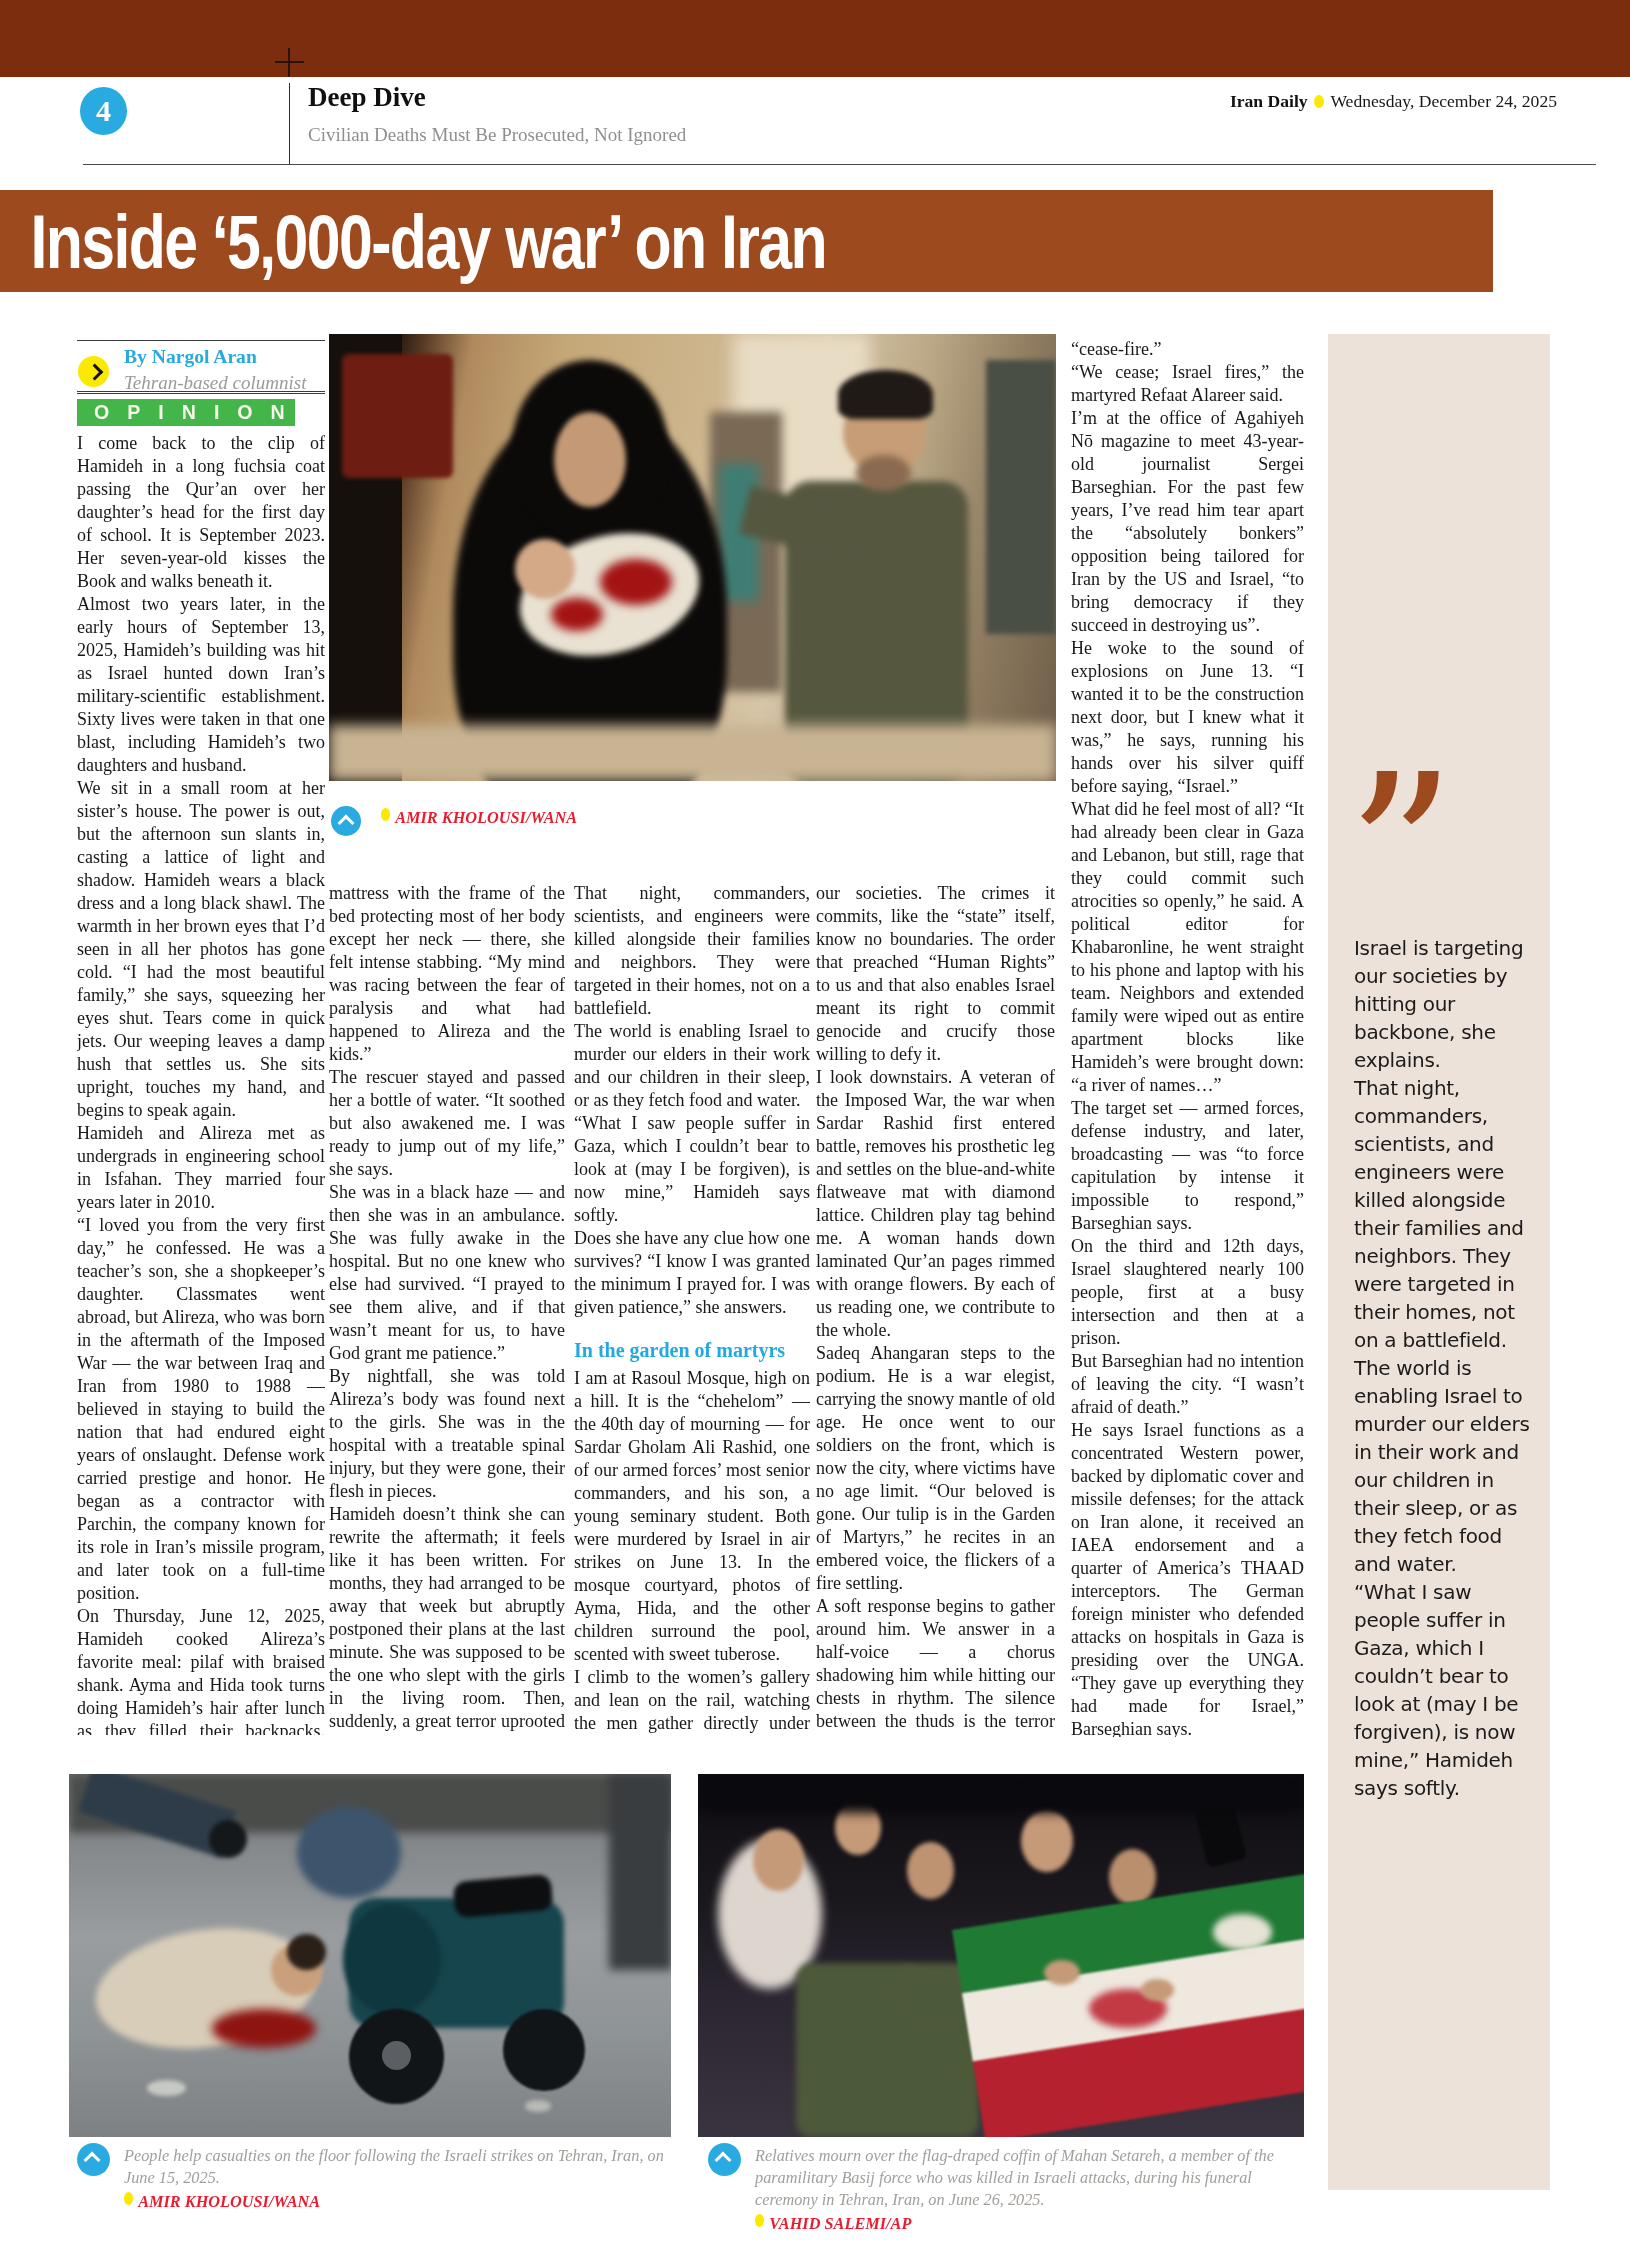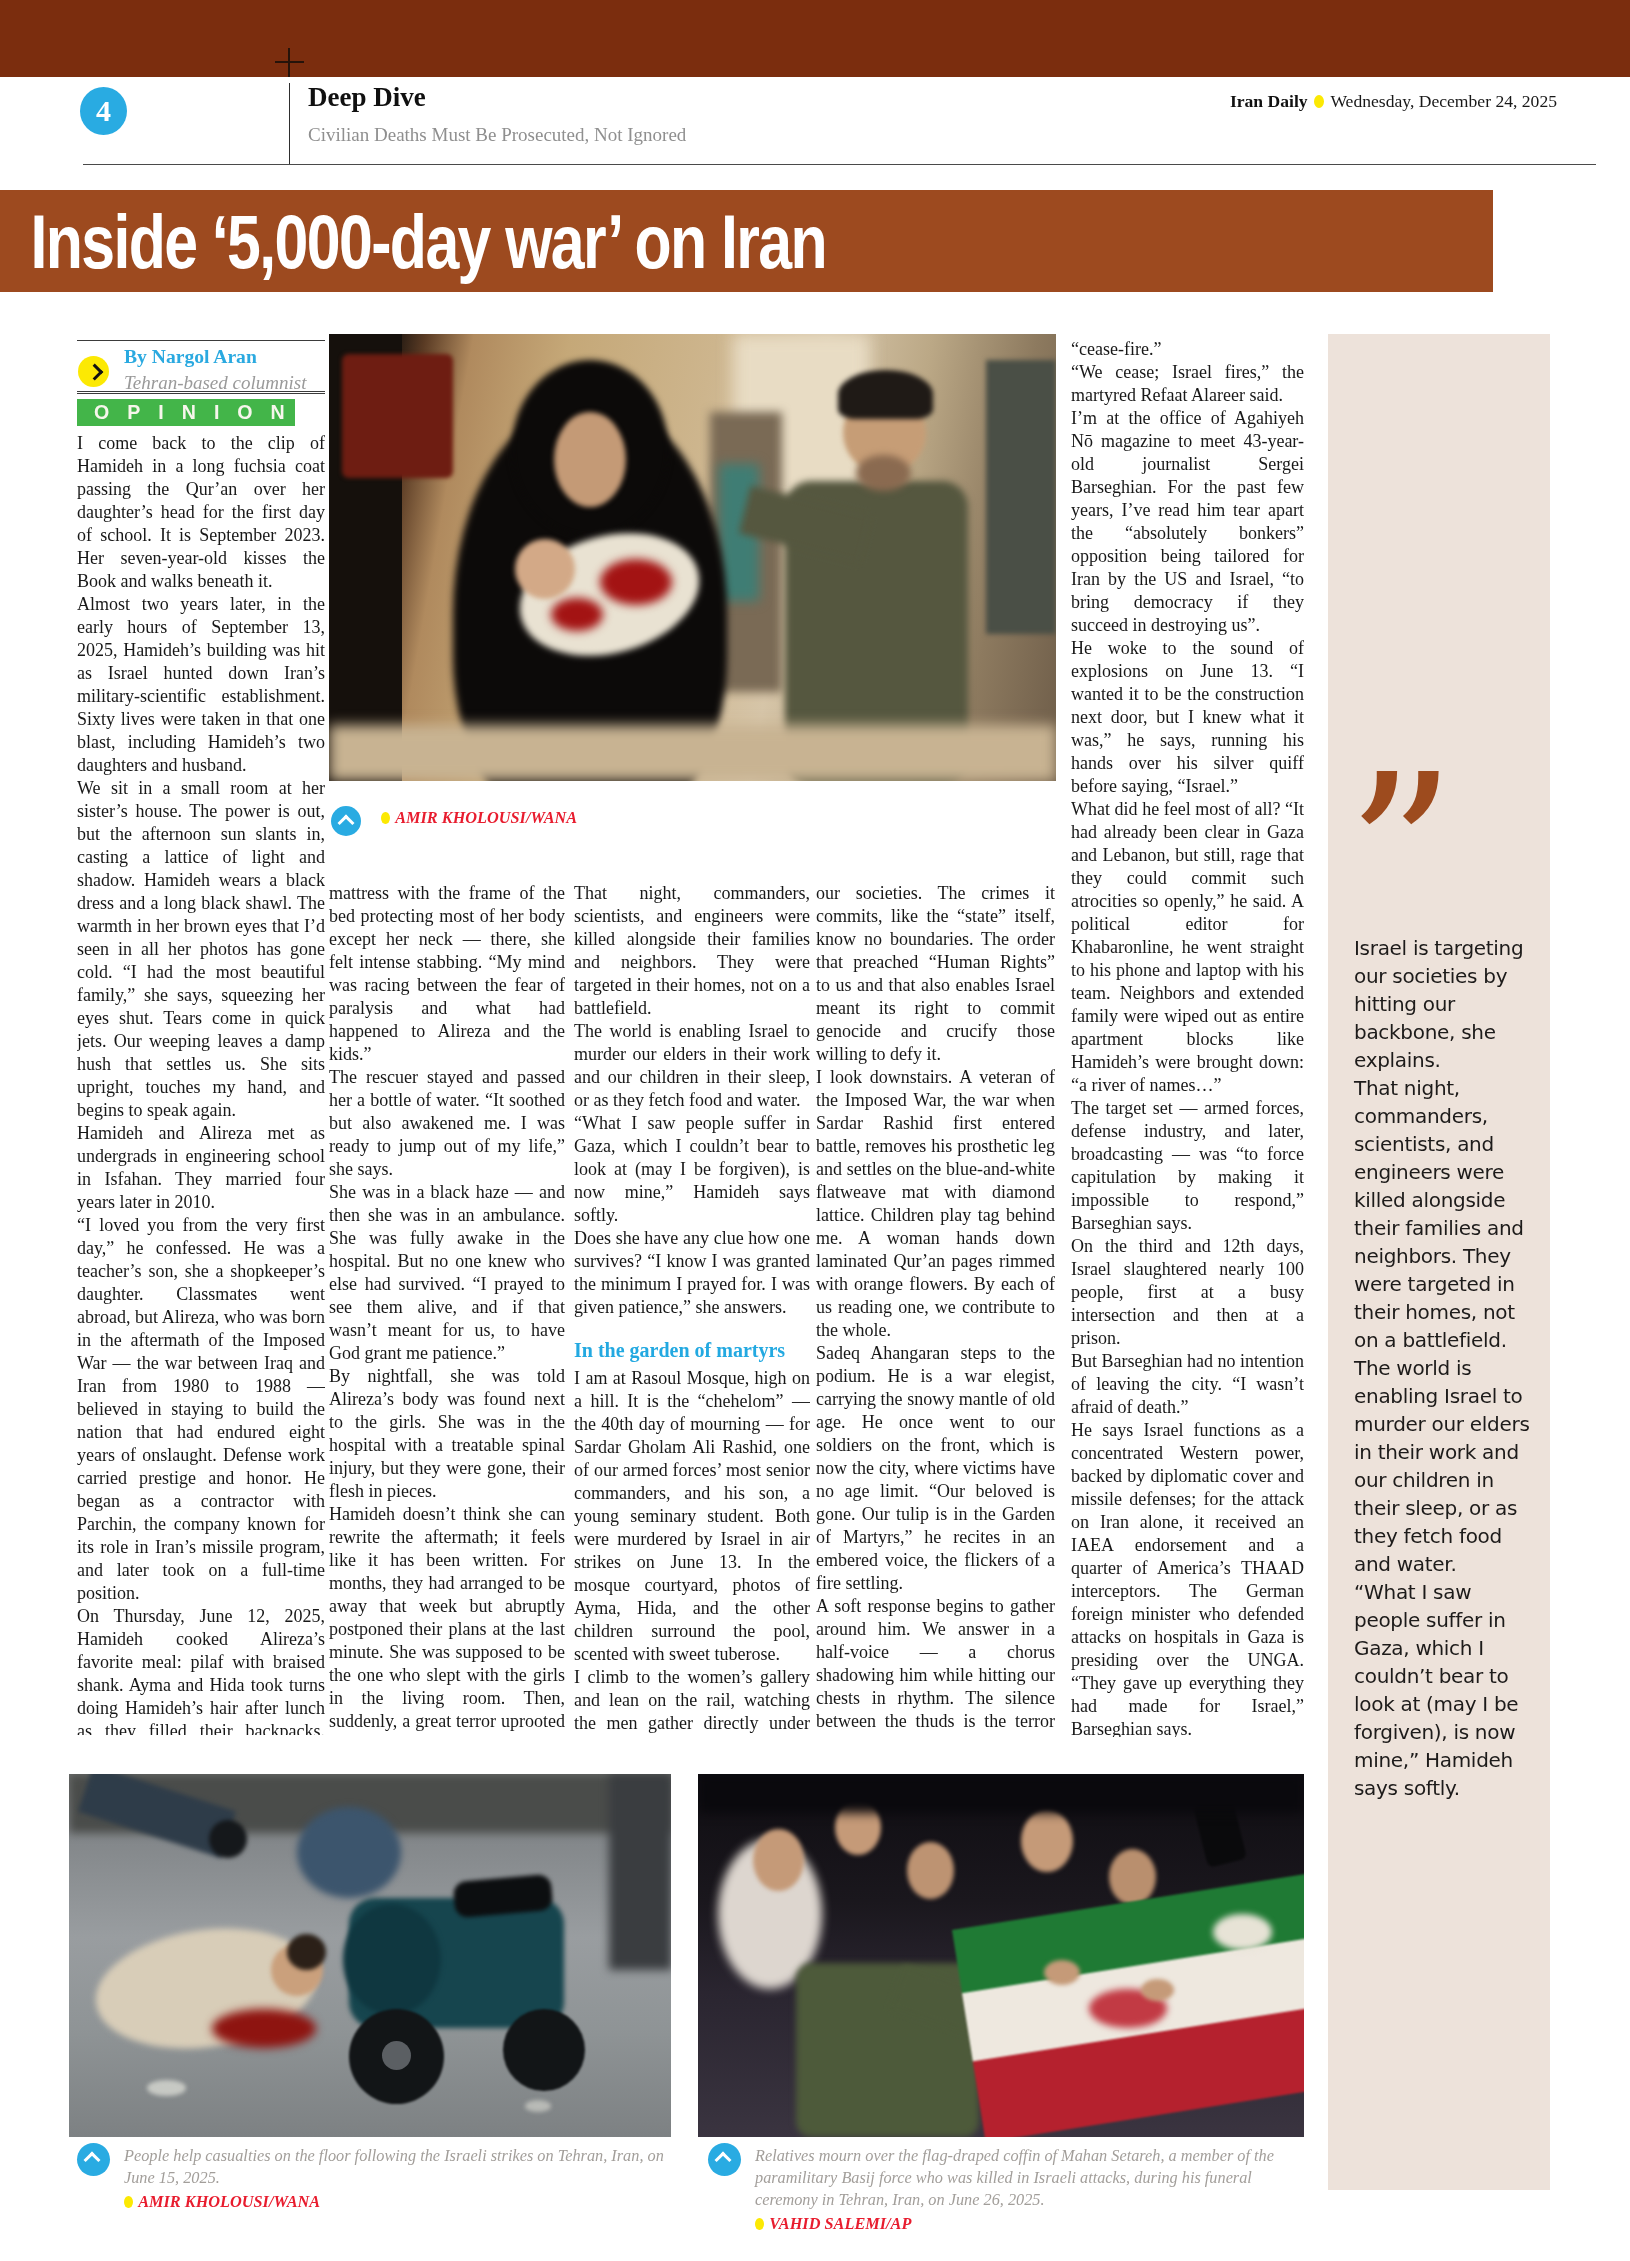--- a/index.html
+++ b/index.html
@@ -58,21 +58,21 @@
     background:linear-gradient(180deg,#6f7270 0%,#83878a 18%,#999da0 45%,#8f9496 70%,#7d8183 100%);}
   .brphoto{left:698px;top:1774px;width:606px;height:363px;
     background:linear-gradient(180deg,#0f0d12 0%,#1a171d 35%,#2a2530 60%,#3a3440 100%);}
 
   
   .cap-circle{width:30px;height:30px;border-radius:50%;background:#29abe2;}
   .cap-circle.big{width:33px;height:33px;}
   .chev-u{position:absolute;left:8.5px;top:11px;width:9px;height:9px;border-top:3.3px solid #fff;
           border-left:3.3px solid #fff;transform:rotate(45deg);}
   .caption{font-size:16.3px;line-height:22px;font-style:italic;color:#a29e9a;}
-  .credit{display:flex;align-items:center;gap:5.2px;margin-top:3.3px;}
+  .credit{display:flex;align-items:flex-start;gap:5.2px;margin-top:3.3px;}
   .credit .ydot{width:9px;height:12.4px;}
   .credit span{font-size:16.3px;font-style:italic;font-weight:bold;color:#e81c2e;}
 
   
   .quote-panel{left:1328px;top:334px;width:222px;height:1856px;background:#ede2da;}
   .q-mark{position:absolute;left:18px;top:412px;font-size:215px;line-height:1;color:#9d4b1e;
           font-family:"DejaVu Serif",serif;}
   .q-text{position:absolute;left:26px;top:600px;width:177px;font-family:"DejaVu Sans","Liberation Sans",sans-serif;
           font-size:20px;line-height:28px;color:#1d1b1a;letter-spacing:-0.3px;}
   .q-text .para{text-align:left;hyphens:none;}
@@ -181,21 +181,21 @@
         <p class="para">A soft response begins to gather around him. We answer in a half-voice — a chorus shadowing him while hitting our chests in rhythm. The silence between the thuds is the terror we now own. Our protectors have been taken. Tears burn my face and spot the green of my shawl. Ahangaran leaves an intentional pause, and the cadenced blows of “sineh-zani” — our collective expressions of grief — rise as the percussion of vibrating bodies breaks the quiet. The Martyr’s promise — to save — echoes up to the dome.</p>
       </div>
 
   </div>
   <div class="abs bodycol c5">
       <p class="para">“cease-fire.”</p>
       <p class="para">“We cease; Israel fires,” the martyred Refaat Alareer said.</p>
       <p class="para">I’m at the office of Agahiyeh Nō magazine to meet 43-year-old journalist Sergei Barseghian. For the past few years, I’ve read him tear apart the “absolutely bonkers” opposition being tailored for Iran by the US and Israel, “to bring democracy if they succeed in destroying us”.</p>
       <p class="para">He woke to the sound of explosions on June 13. “I wanted it to be the construction next door, but I knew what it was,” he says, running his hands over his silver quiff before saying, “Israel.”</p>
       <p class="para">What did he feel most of all? “It had already been clear in Gaza and Lebanon, but still, rage that they could commit such atrocities so openly,” he said. A political editor for Khabaronline, he went straight to his phone and laptop with his team. Neighbors and extended family were wiped out as entire apartment blocks like Hamideh’s were brought down: “a river of names…”</p>
-      <p class="para">The target set — armed forces, defense industry, and later, broadcasting — was “to force capitulation by making it impossible to respond,” Barseghian says.</p>
+      <p class="para">The target set — armed forces, defense industry, and later, broadcasting — was “to force capitulation by intense it impossible to respond,” Barseghian says.</p>
       <p class="para">On the third and 12th days, Israel slaughtered nearly 100 people, first at a busy intersection and then at a prison.</p>
       <p class="para">But Barseghian had no intention of leaving the city. “I wasn’t afraid of death.”</p>
       <p class="para">He says Israel functions as a concentrated Western power, backed by diplomatic cover and missile defenses; for the attack on Iran alone, it received an IAEA endorsement and a quarter of America’s THAAD interceptors. The German foreign minister who defended attacks on hospitals in Gaza is presiding over the UNGA. “They gave up everything they had made for Israel,” Barseghian says.</p>
       <p class="para">However, he adds, unlike the past two Iranian dynasties that faced colonial Europe, the Islamic Republic of Iran has proven capable of defending its borders, despite claims that it would prove little more than a paper tiger that could be taken out with one swift blow.</p>
     </div>
 
   <aside class="abs quote-panel">
     <span class="q-mark">”</span>
     <div class="q-text">
         <p class="para">Israel is targeting our societies by hitting our backbone, she explains.</p>

